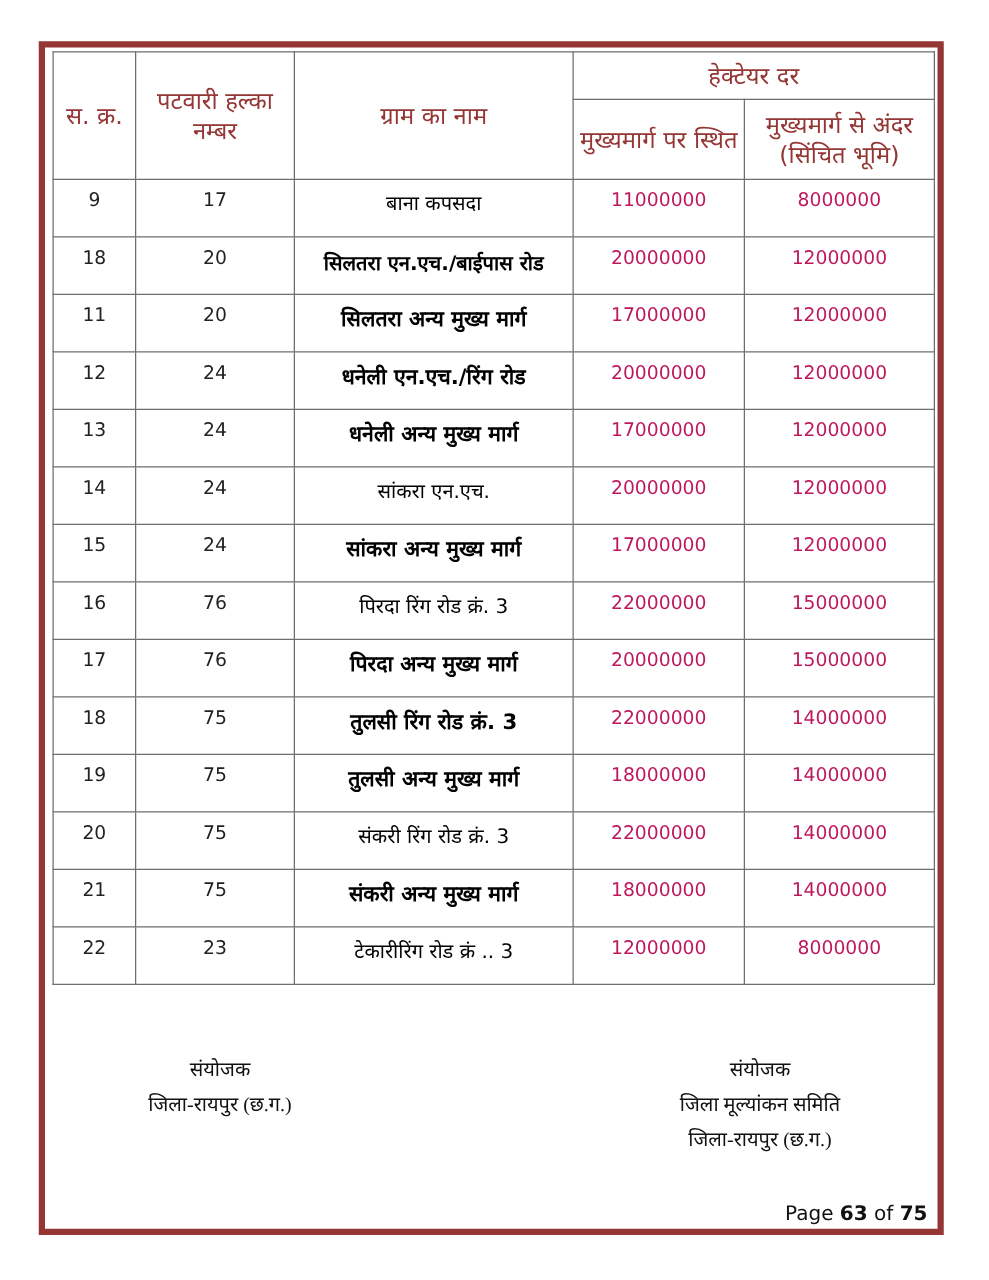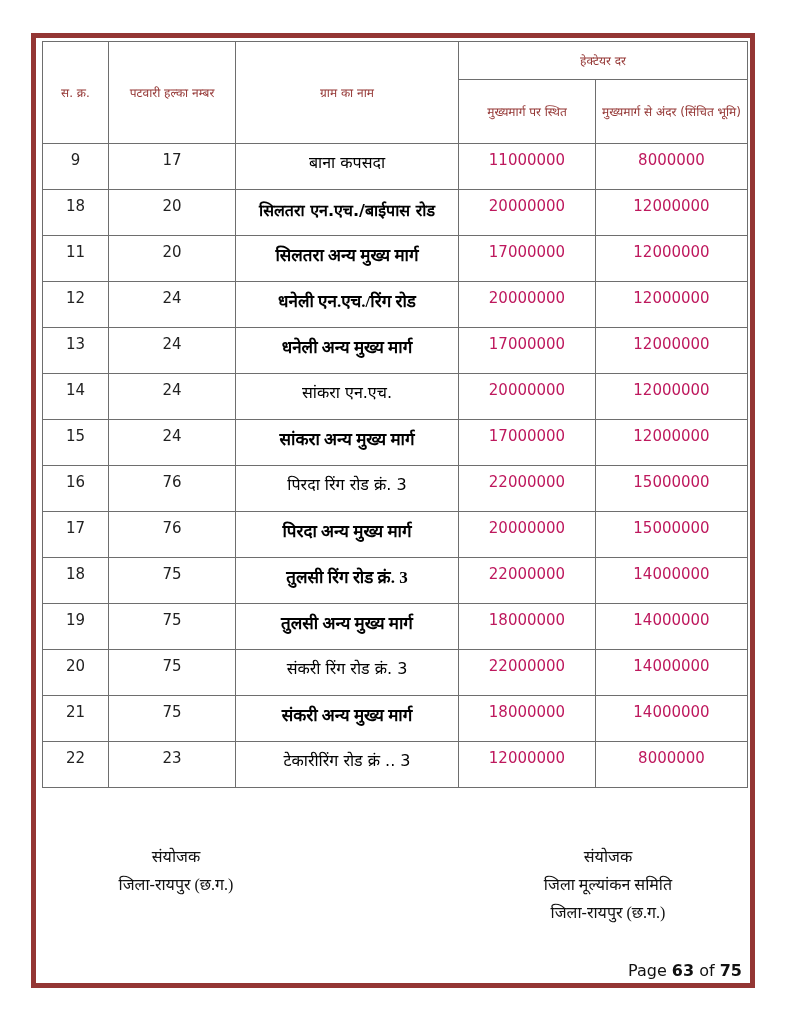--- a/index.html
+++ b/index.html
@@ -53,21 +53,21 @@
   }
   table.rates th, table.rates td {
     border: 1px solid #6e6e6e;
     padding: 0 4px;
     box-sizing: border-box;
     overflow: hidden;
   }
   table.rates th {
     color: #943634;
     font-weight: normal;
-    font-size: 12px;
+    font-size: 19px;
     text-align: center;
     vertical-align: middle;
     line-height: 24px;
   }
   tr.hdr-top { height: 38px; }
   tr.hdr-sub { height: 64px; }
   tr.data-row { height: 46px; }
   tr.data-row td {
     vertical-align: top;
     padding-top: 7px;
@@ -75,21 +75,21 @@
   }
   td.col-serial, td.col-halka {
     font-size: 15px;
     color: #222222;
   }
   td.col-rate-main, td.col-rate-inner {
     font-size: 15px;
     color: #be185d;
   }
   td.col-village { color: #000000; }
-  td.col-village.v-bold   { font-weight: bold; font-size: 17px; font-family: Liberation Serif, serif; }
+  td.col-village.v-bold   { font-weight: bold; font-size: 17px; }
   td.col-village.v-normal { font-weight: normal; font-size: 16px; }
   td.col-village.v-light  { font-weight: bold; font-size: 16px; padding-top: 9px; }
   
   .signatures {
     display: flex;
     margin-top: 55px;
   }
   .sig-block {
     width: 280px;
     text-align: center;

